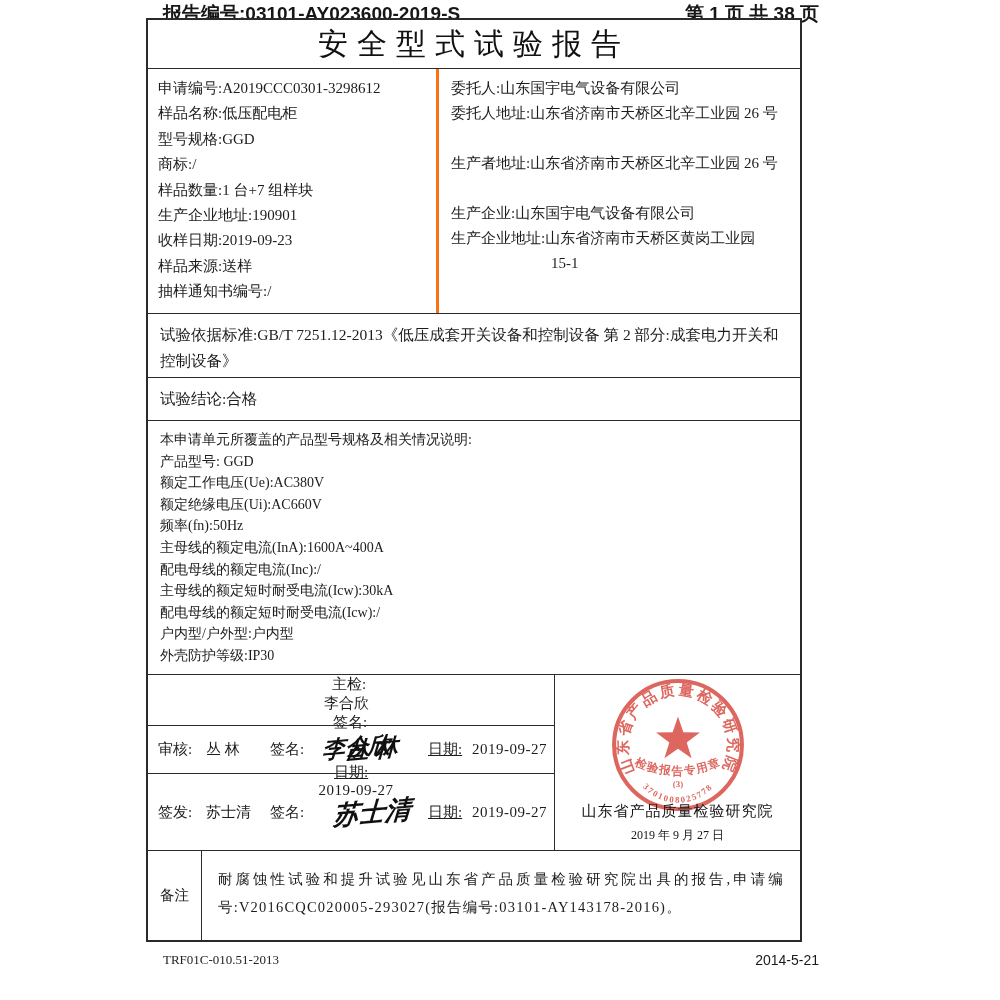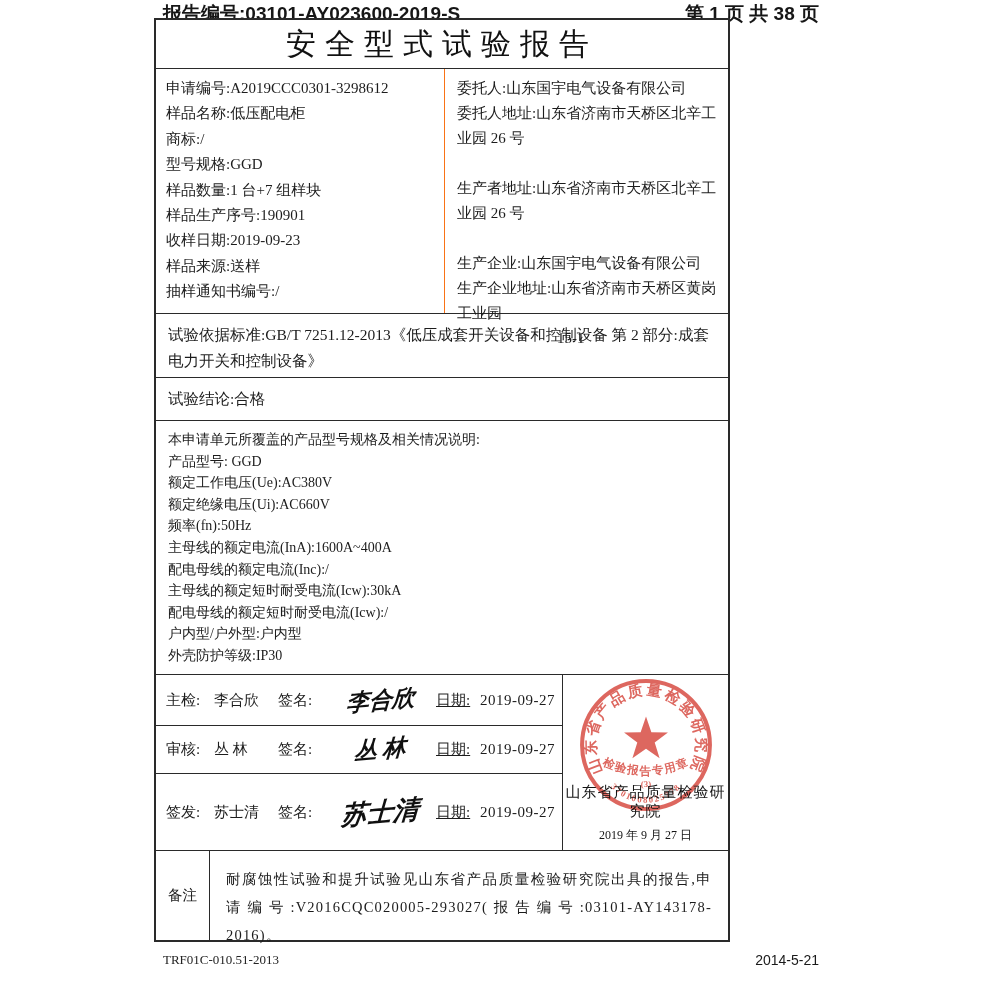--- a/index.html
+++ b/index.html
@@ -10,52 +10,52 @@
   }
   
   .top-header {
     position:absolute; left:163px; top:1px; width:656px;
     display:flex; justify-content:space-between; align-items:flex-start;
     font-family:"Liberation Sans","DejaVu Sans",sans-serif;
     font-weight:bold; font-size:19px; color:#161616;
   }
   
   .tbl {
-    position:absolute; left:154px; top:18px; width:576px;
+    position:absolute; left:146px; top:18px; width:656px;
     border:2px solid #2a2a2a; background:#fff;
   }
   .row { border-top:1px solid #2a2a2a; }
   .row:first-child { border-top:none; }
 
   .title-row {
     height:48px; display:flex; align-items:center; justify-content:center;
     font-size:30px; letter-spacing:9px; font-weight:500; color:#111;
   }
   .info-row { display:flex; height:245px; font-size:15px; }
   .info-left {
     width:288px; padding:7px 8px 0 10px; line-height:25.4px;
   }
   .info-right {
-    flex:1; border-left:1px solid #f97316; padding:7px 10px 0 12px; line-height:25px;
+    flex:1; border-left:3px solid #f97316; padding:7px 10px 0 12px; line-height:25px;
   }
   .info-group { margin-bottom:25px; }
   .indent-line { padding-left:100px; }
 
   .standard-row { height:64px; padding:8px 12px 0 12px; font-size:15.5px; line-height:26px; }
   .conclusion-row { height:43px; display:flex; align-items:center; padding:0 12px; font-size:15.5px; }
 
   .specs-row { height:254px; padding:8px 12px 0 12px; font-size:14px; line-height:21.6px; }
 
   .sig-section { display:flex; height:176px; }
   .sig-left { width:406px; display:flex; flex-direction:column; }
   .sig-row {
     display:flex; align-items:center; padding-left:10px;
     border-top:1px solid #2a2a2a; font-size:15px;
   }
-  .sig-row:first-child { border-top:none; }
+  .sig-row:first-child { border-top:none;flex-direction:column; }
   .sig-row-1 { height:50px; }
   .sig-row-2 { height:48px; }
   .sig-row-3 { flex:1; }
   .sig-role { width:48px; }
   .sig-name { width:64px; }
   .sig-label { width:46px; }
   .sig-script-box { width:112px; text-align:center; }
   .script {
     display:inline-block; font-style:italic; font-weight:700; font-size:23px;
     transform:rotate(-5deg) skewX(-8deg); color:#101010; white-space:nowrap;
@@ -107,24 +107,24 @@
   </div>
 
   <div class="tbl">
 
     <div class="row title-row">安全型式试验报告</div>
 
     <div class="row info-row">
       <div class="info-left">
         <div>申请编号:A2019CCC0301-3298612</div>
         <div>样品名称:低压配电柜</div>
+        <div>型号规格:GGD</div>
         <div>商标:/</div>
-        <div>型号规格:GGD</div>
         <div>样品数量:1 台+7 组样块</div>
-        <div>样品生产序号:190901</div>
+        <div>生产企业地址:190901</div>
         <div>收样日期:2019-09-23</div>
         <div>样品来源:送样</div>
         <div>抽样通知书编号:/</div>
       </div>
       <div class="info-right">
         <div class="info-group">
           <div>委托人:山东国宇电气设备有限公司</div>
           <div>委托人地址:山东省济南市天桥区北辛工业园 26 号</div>
         </div>
         <div class="info-group">

